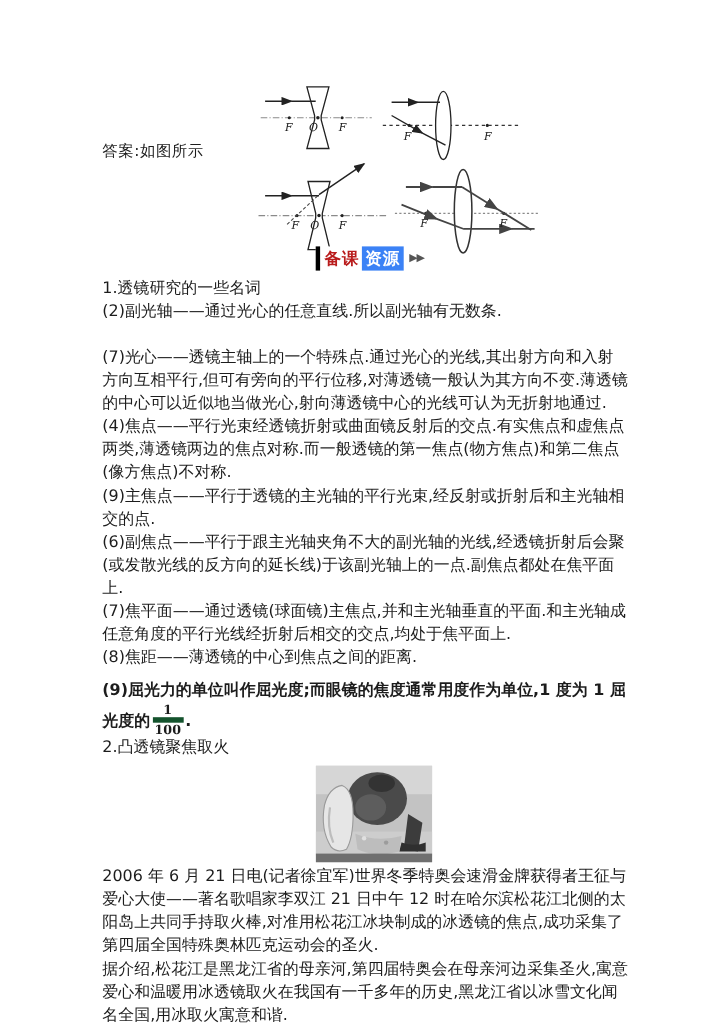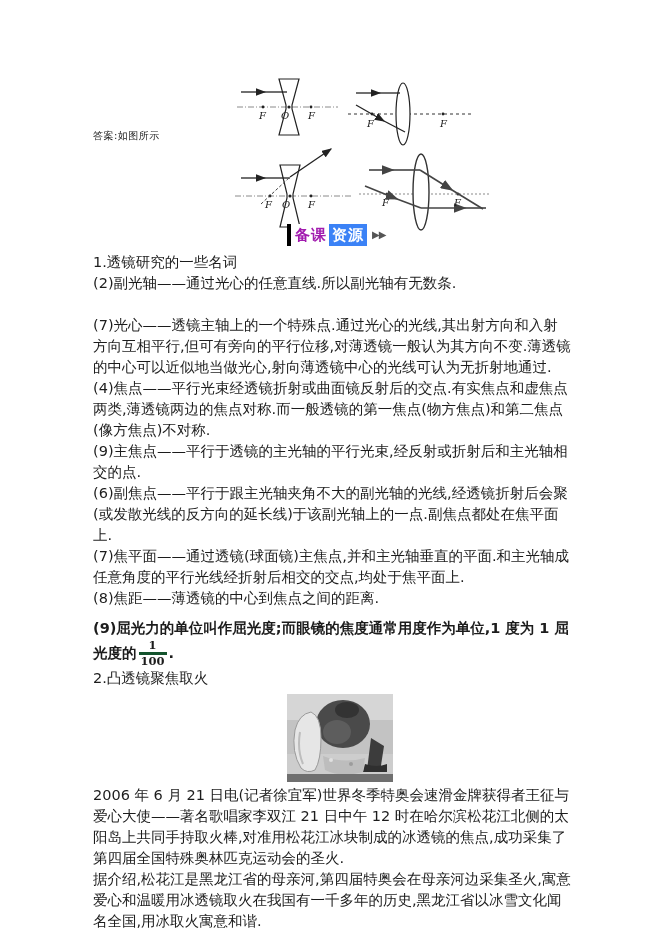--- a/index.html
+++ b/index.html
@@ -12,31 +12,31 @@
     color:#1c1c1c;
   }
   
   .diagram-row{position:absolute;display:flex;align-items:flex-start;}
   #diagram-row-1{left:235px;top:76px;}
   #diagram-row-2{left:233px;top:146px;}
   .diagram{display:block;}
   .dg-label{font-family:"DejaVu Serif","Liberation Serif",serif;font-style:italic;font-size:10px;fill:#222;}
   .answer-label{
     position:absolute;left:93px;top:129px;
-    font-size:10px;letter-spacing:0.5px;
+    font-size:14px;letter-spacing:0.5px;
   }
   
   .badge{
     position:absolute;left:287px;top:224px;
     display:flex;align-items:stretch;
     font-size:15px;font-weight:bold;line-height:20px;
   }
   .badge-left{
     border-left:4px solid #000;
-    background:#fff;color:#a21caf;
+    background:#fff;color:#b91c1c;
     padding:1px 2px 1px 4px;letter-spacing:1px;
   }
   .badge-right{
     background:#3b82f6;color:#fff;
     padding:1px 3px;letter-spacing:1px;
   }
   .badge-arrows{
     color:#555;font-size:10px;align-self:center;
     margin-left:5px;letter-spacing:-1px;
   }
@@ -47,21 +47,21 @@
     word-break:break-all;
   }
   .text-block p{margin:0;}
   .spacer{height:21px;}
   .item9{padding-top:9px;font-weight:bold;}
   .frac{
     display:inline-block;vertical-align:-7px;text-align:center;
     font-size:11.5px;line-height:13px;margin:0 2px;
     font-family:"DejaVu Serif","Liberation Serif",serif;
   }
-  .frac .den{border-top:3px solid #14532d;padding:0 2px;}
+  .frac .den{border-top:5px solid #14532d;padding:0 2px;}
   .photo-wrap{margin:5px 0 3px 194px;line-height:0;}
 </style>
 </head>
 <body>
 
 <div class="page">
 
   <div id="diagram-row-1" class="diagram-row">
 
     <svg class="diagram" width="105" height="64" viewBox="0 0 105 64">

